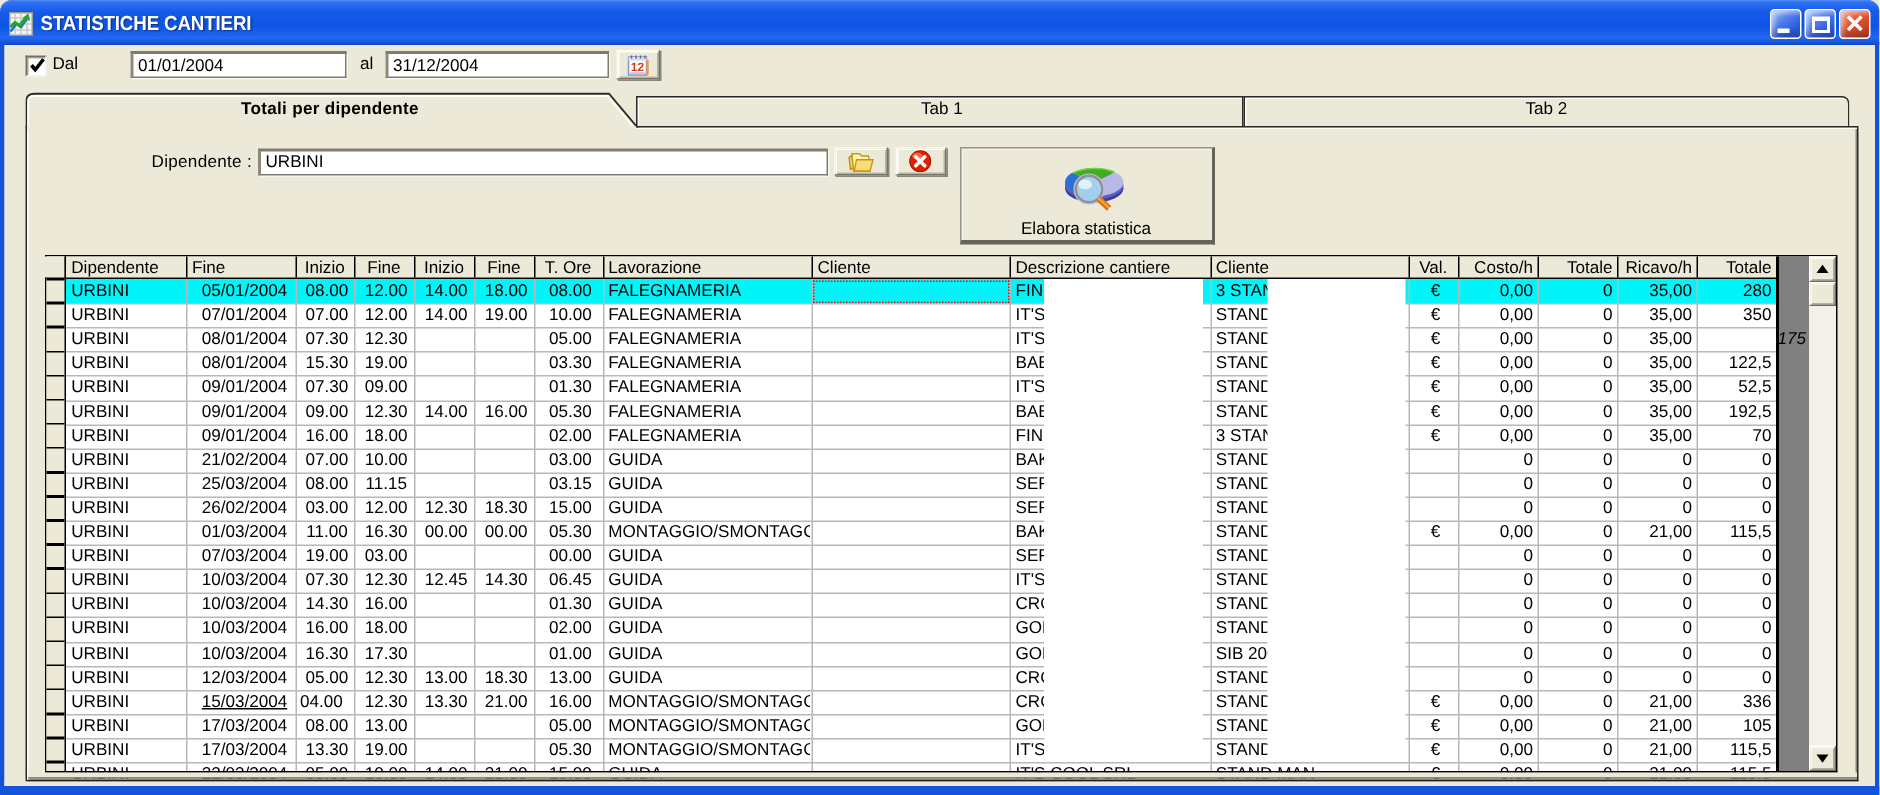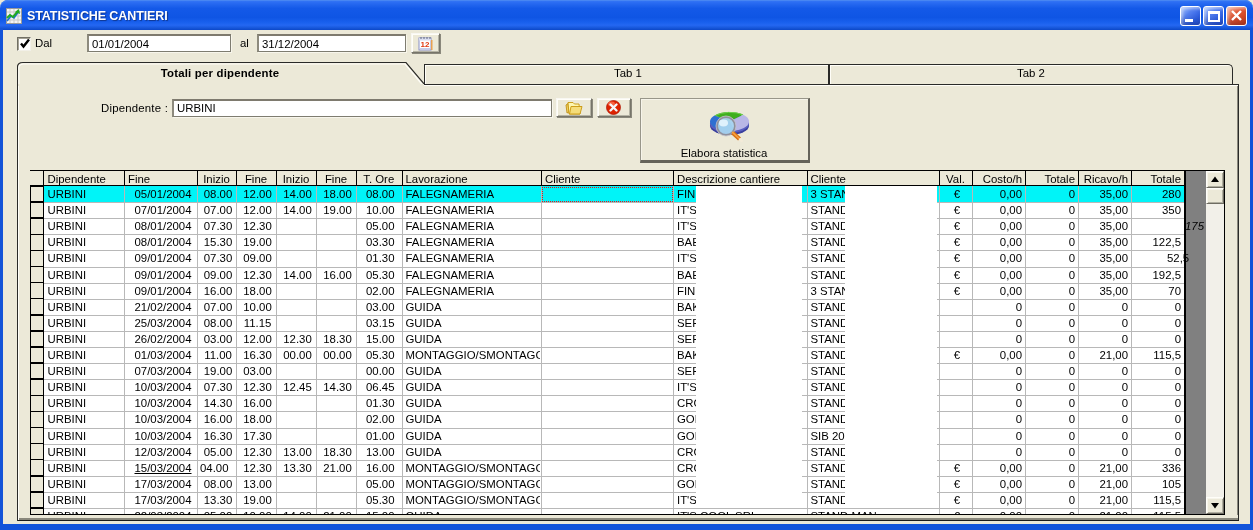--- a/index.html
+++ b/index.html
@@ -285,21 +285,21 @@
 <div class="txt" style="left:279px;top:252.4px;width:37px;text-align:center;"></div>
 <div class="txt" style="left:319px;top:252.4px;width:37px;text-align:center;"></div>
 <div class="txt" style="left:359px;top:252.4px;width:42.5px;text-align:center;">01.30</div>
 <div class="txt" style="left:405.5px;top:252.4px;width:134.5px;overflow:hidden;">FALEGNAMERIA</div>
 <div class="txt" style="left:677px;top:252.4px;width:128.5px;overflow:hidden;">IT'S COOL SRL</div>
 <div class="txt" style="left:810.5px;top:252.4px;width:127.5px;overflow:hidden;">STANDARD</div>
 <div class="txt" style="left:942px;top:252.4px;width:30px;text-align:center;">€</div>
 <div class="txt" style="left:972px;top:252.4px;width:50px;text-align:right;">0,00</div>
 <div class="txt" style="left:1025px;top:252.4px;width:50px;text-align:right;">0</div>
 <div class="txt" style="left:1078px;top:252.4px;width:50px;text-align:right;">35,00</div>
-<div class="txt" style="left:1131px;top:252.4px;width:50px;text-align:left;margin-left:36px;">52,5</div>
+<div class="txt" style="left:1131px;top:252.4px;width:50px;text-align:right;">52,5</div>
 <div class="txt" style="left:47.5px;top:268.5px;width:75.5px;overflow:hidden;">URBINI</div>
 <div class="txt" style="left:124px;top:268.5px;width:67.5px;text-align:right;">09/01/2004</div>
 <div class="txt" style="left:200px;top:268.5px;width:36px;text-align:center;">09.00</div>
 <div class="txt" style="left:239px;top:268.5px;width:37px;text-align:center;">12.30</div>
 <div class="txt" style="left:279px;top:268.5px;width:37px;text-align:center;">14.00</div>
 <div class="txt" style="left:319px;top:268.5px;width:37px;text-align:center;">16.00</div>
 <div class="txt" style="left:359px;top:268.5px;width:42.5px;text-align:center;">05.30</div>
 <div class="txt" style="left:405.5px;top:268.5px;width:134.5px;overflow:hidden;">FALEGNAMERIA</div>
 <div class="txt" style="left:677px;top:268.5px;width:128.5px;overflow:hidden;">BAEZA</div>
 <div class="txt" style="left:810.5px;top:268.5px;width:127.5px;overflow:hidden;">STANDARD</div>

